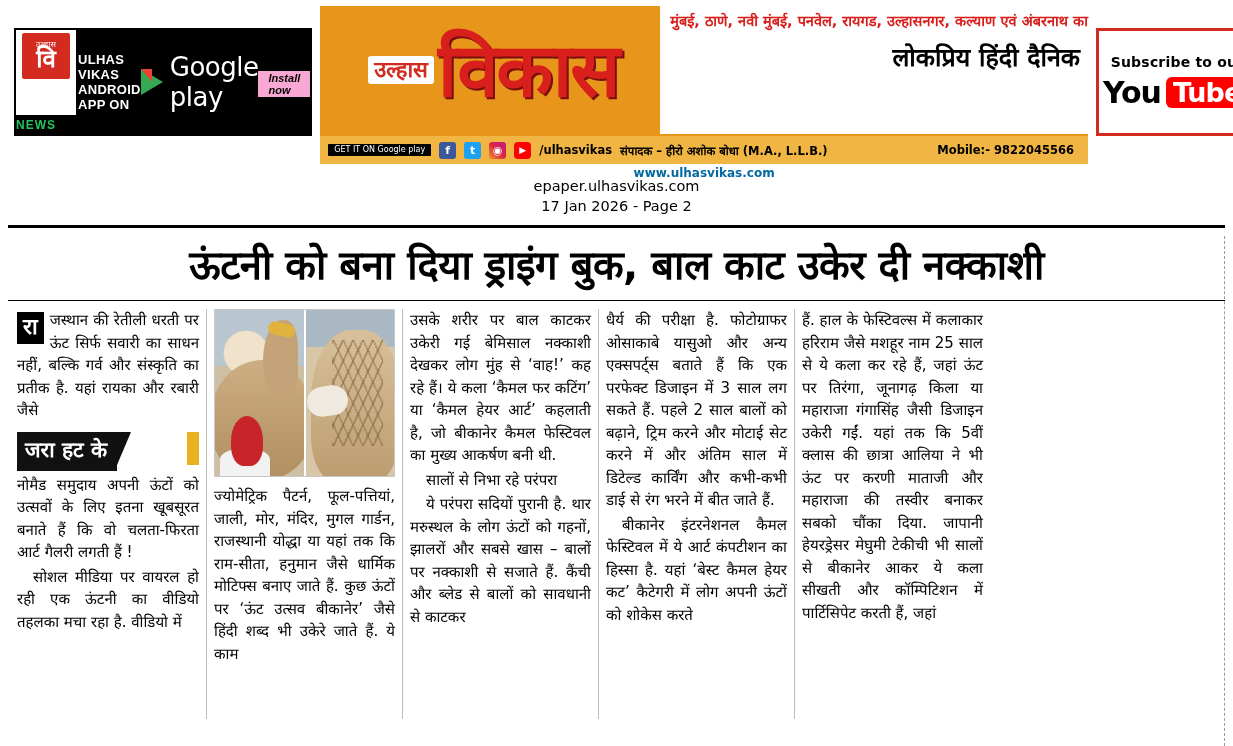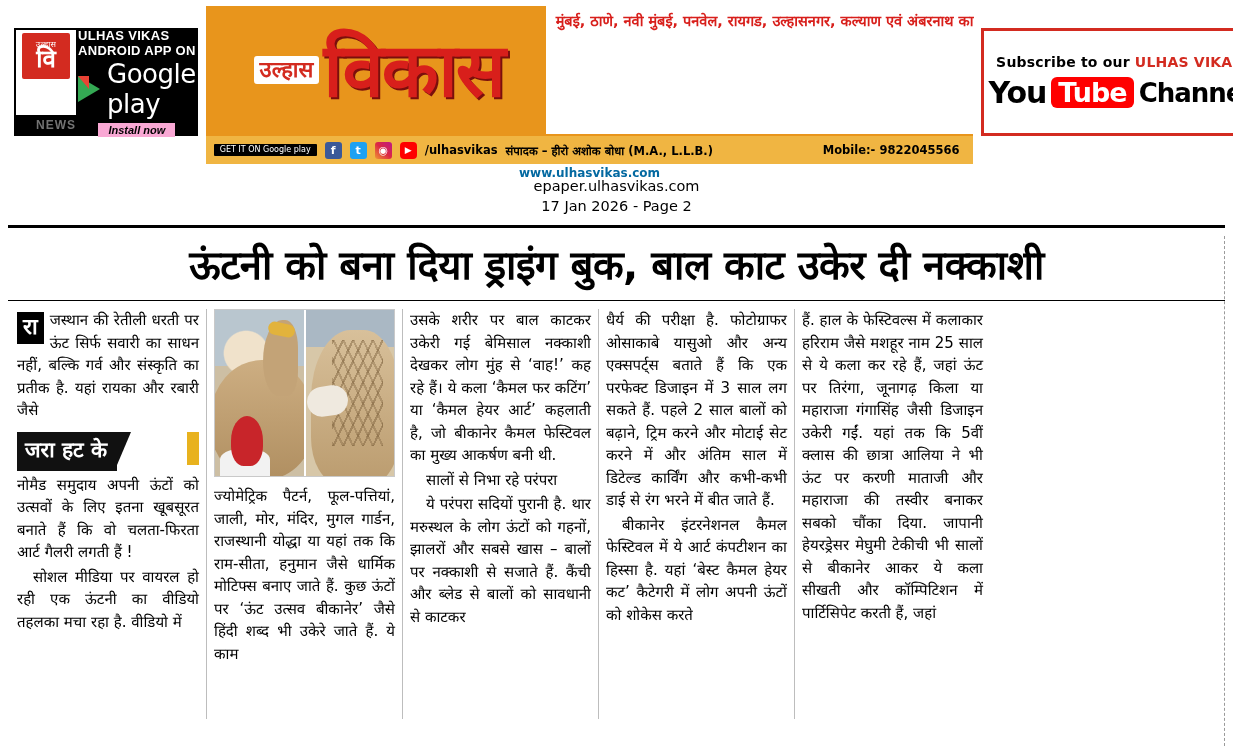--- a/index.html
+++ b/index.html
@@ -62,32 +62,32 @@
     align-items: center;
     justify-content: center;
     line-height: 1;
     border-radius: 2px;
   }
   .uv-badge .uv-small { font-size: 8px; letter-spacing: .2px; }
   .uv-badge .uv-big { font-size: 24px; font-weight: bold; margin-top: -2px; }
   .news-bar {
     width: 100%;
     background: #000;
-    color: #737373;
-    text-align: right;
+    color: #22c55e;
+    text-align: left;
     font-size: 12px;
     font-weight: bold;
     letter-spacing: 1px;
     padding: 3px 0 2px 0;
     margin-top: auto;
   }
   .promo-left-body {
     flex: 1;
     display: flex;
-    flex-direction: column;
+    flex-direction: row;
     align-items: center;
     justify-content: center;
     color: #fff;
     padding: 2px 0;
   }
   .promo-left-body .line1 {
     font-size: 13px;
     font-weight: bold;
     letter-spacing: .3px;
     margin-bottom: 1px;
@@ -492,20 +492,21 @@
     <div class="masthead-center">
       <div class="mh-top">
         <div class="mh-logo-box">
           <div class="mh-logo-inner">
             <span class="mh-ulhas">उल्हास</span>
             <span class="mh-vikas">विकास</span>
           </div>
         </div>
         <div class="mh-right-top">
           <div class="mh-cities">मुंबई, ठाणे, नवी मुंबई, पनवेल, रायगड, उल्हासनगर, कल्याण एवं अंबरनाथ का</div>
+          <div class="mh-tagline">लोकप्रिय हिंदी दैनिक</div>
         </div>
       </div>
       <div class="mh-strip">
         <span class="gplay-mini">GET IT ON Google play</span>
         <span class="soc fb">f</span>
         <span class="soc tw">t</span>
         <span class="soc ig">◉</span>
         <span class="soc yt">▶</span>
         <span class="mh-strip-text">/ulhasvikas</span>
         <span class="mh-strip-text">संपादक – हीरो अशोक बोधा (M.A., L.L.B.)</span>

